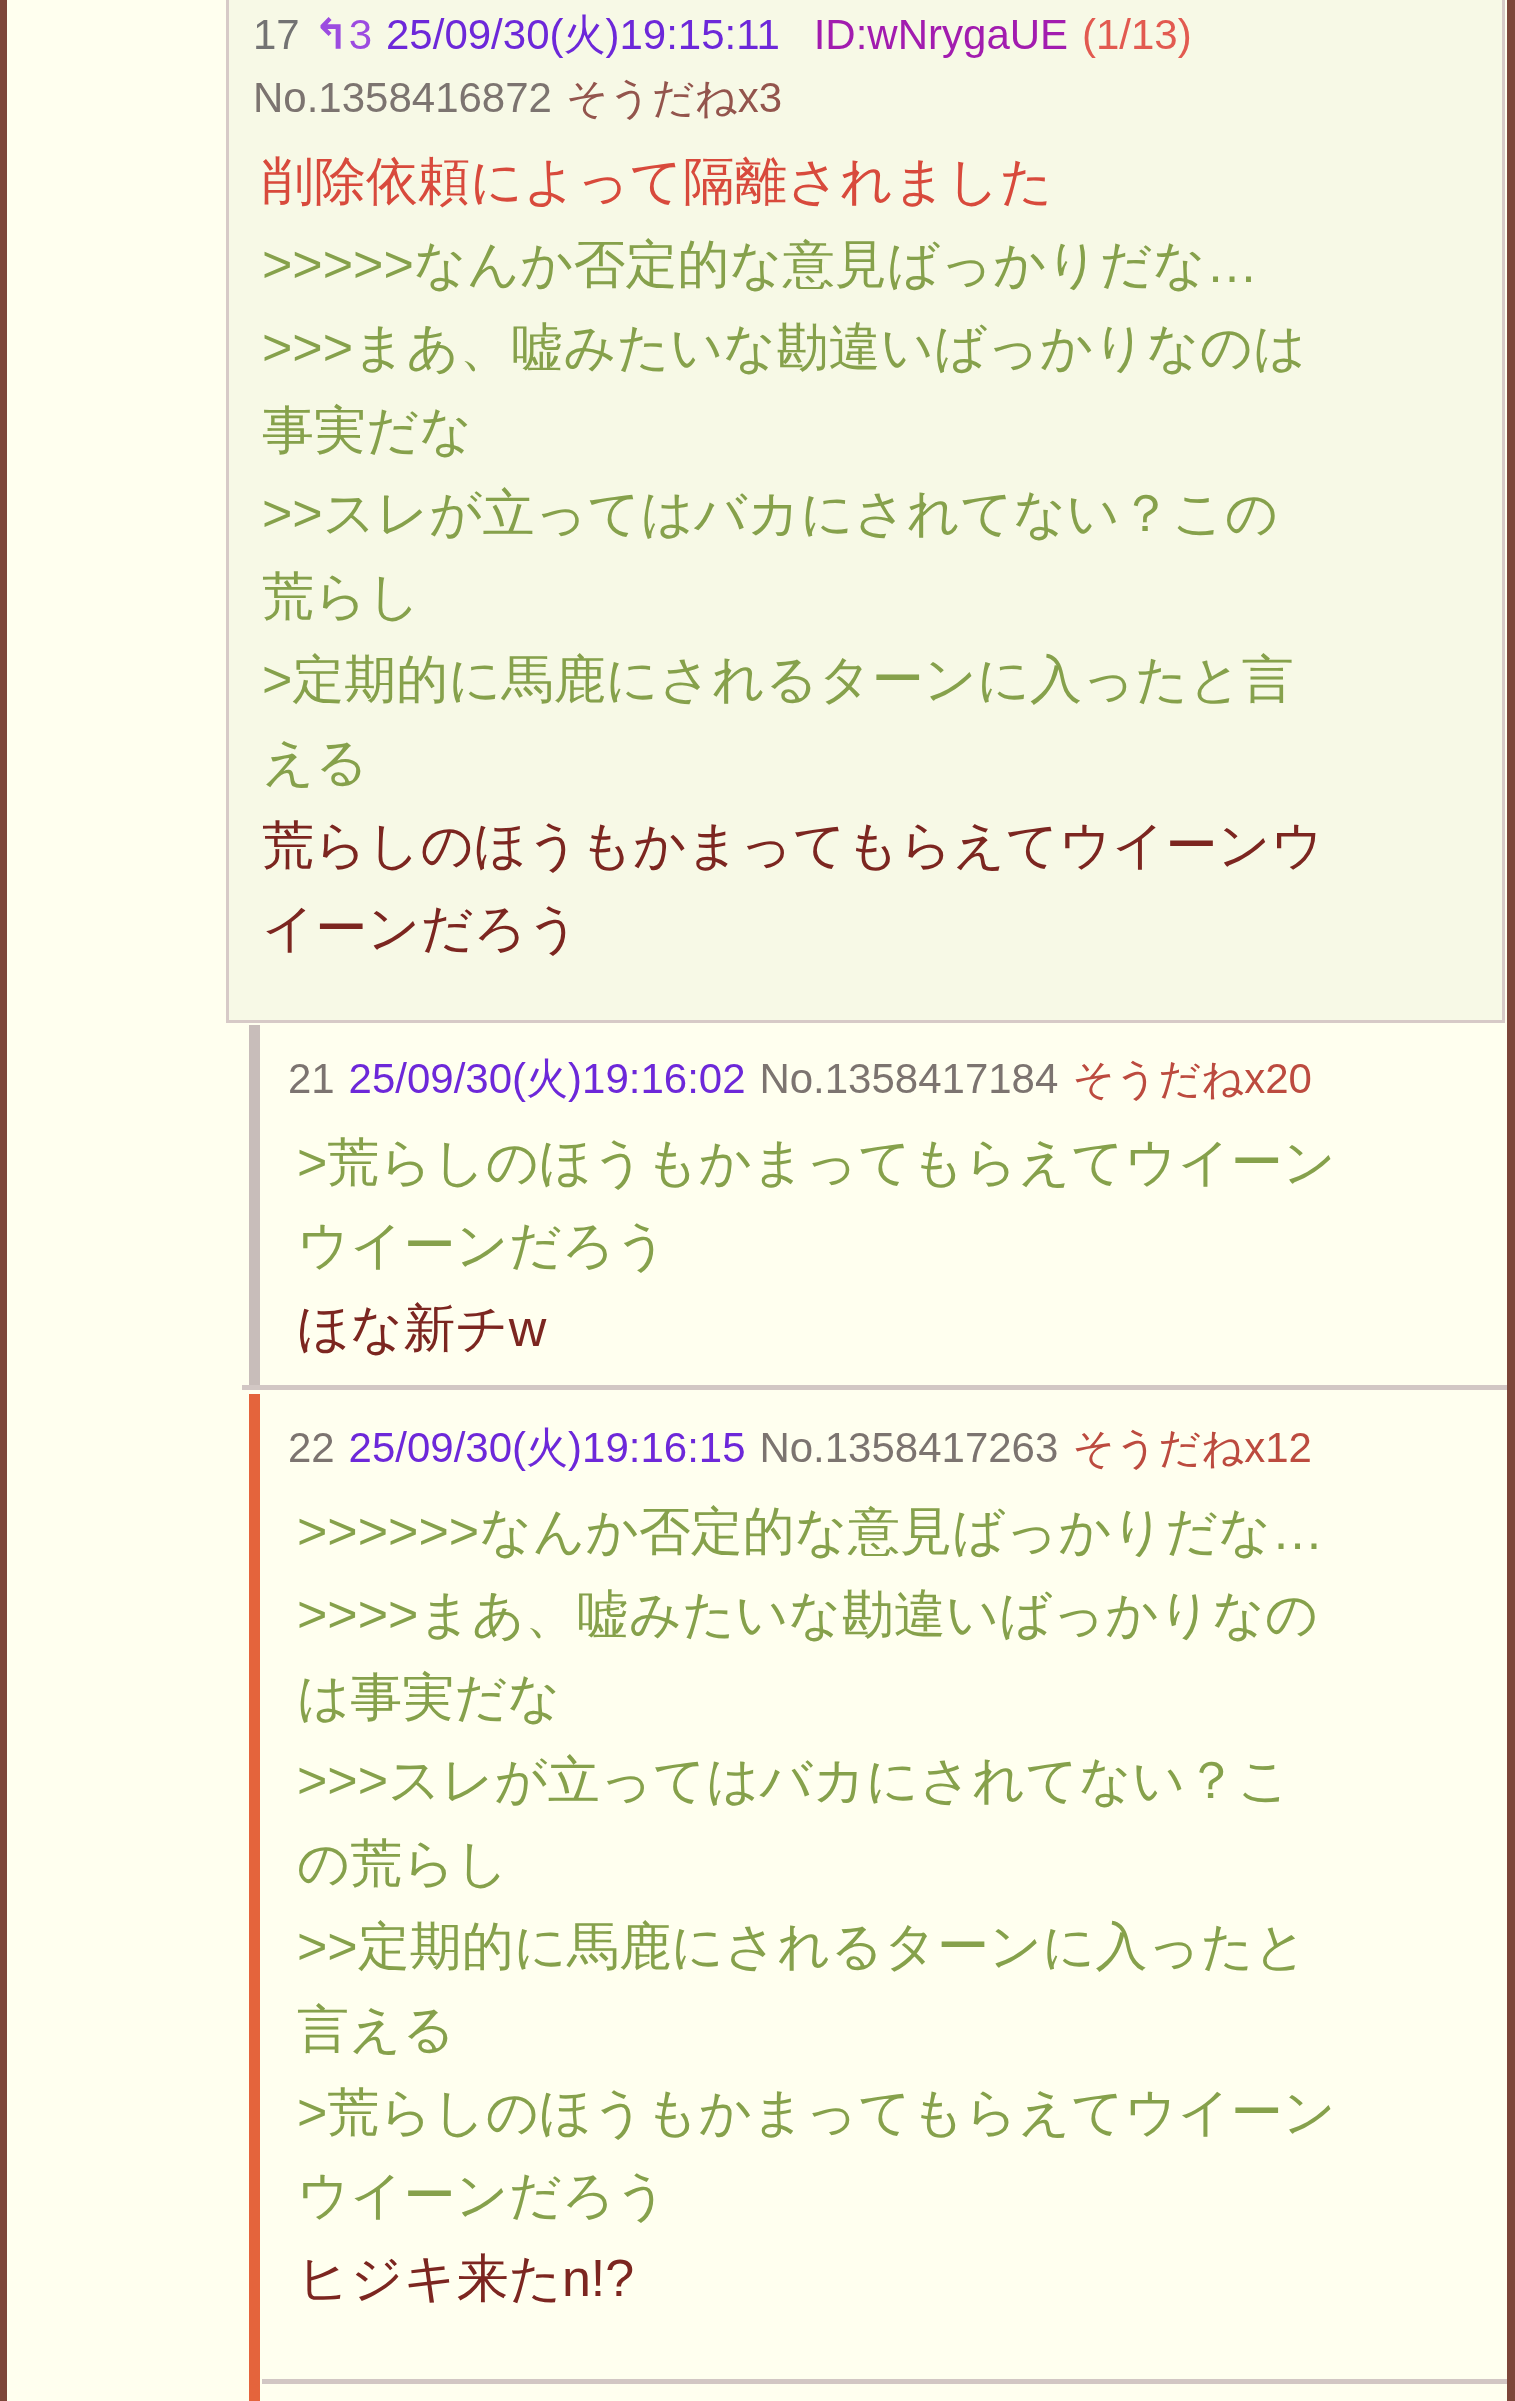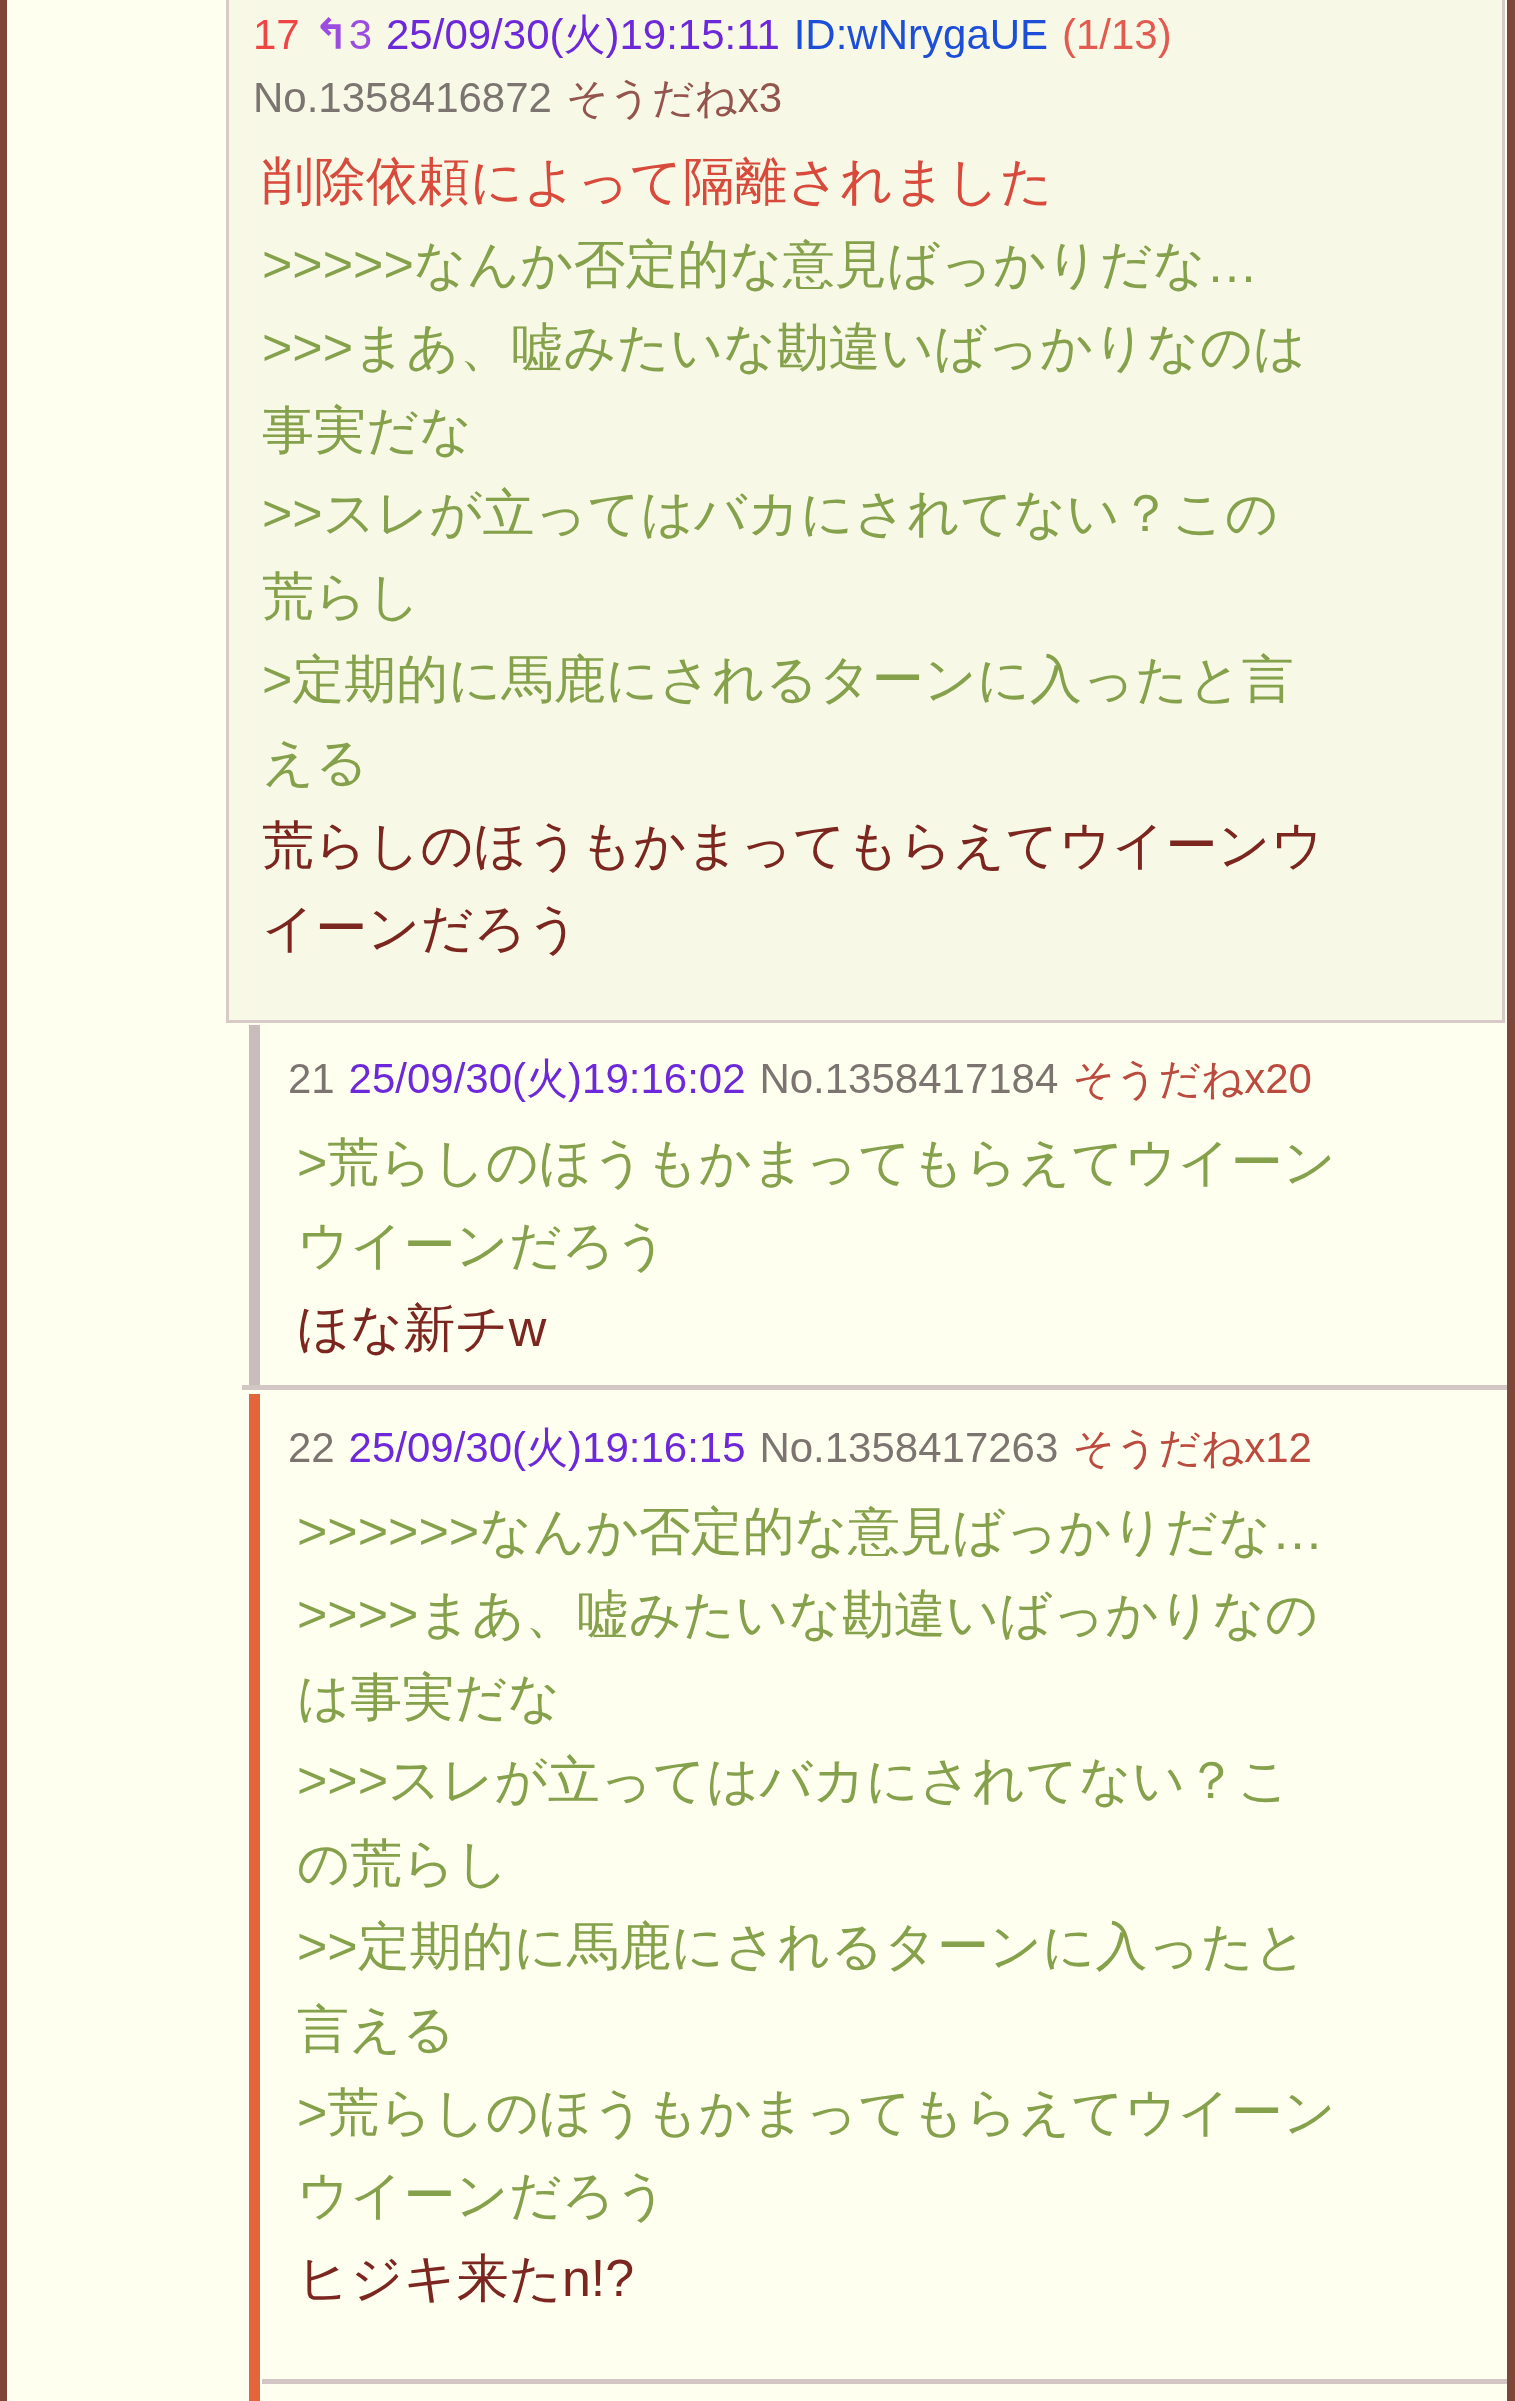--- a/index.html
+++ b/index.html
@@ -26,25 +26,25 @@
   }
   #post21{left:249px; top:1025px; width:1257px; height:360px; border-left-color:#C8BDBA;}
   #post22{left:249px; top:1394px; width:1257px; height:1008px; border-left-color:#E4643C;}
 
   .hsep{position:absolute; height:4.6px; background:#D2C7C4;}
   #sep-21-22{left:242px; top:1385px; width:1265px;}
   #sep-bottom{left:262px; top:2379px; width:1245px;}
 
   .hline{font-size:42px; line-height:63px; white-space:nowrap; color:#7C7470;}
   .hline .sp{margin-right:0.33em;}
-  .num{color:#ef4444;}
+  .num{color:#737373;}
   .rep{color:#9C4CE0;}
   .arrow{font-weight:bold;}
   .date{color:#6d28d9;}
-  .uid{color:#1d4ed8;}
+  .uid{color:#a21caf;margin-left:20px;}
   .cnt{color:#E25A50;}
   .no{color:#7C7470;}
   .sdn{color:#BC4B3F;}
   .sdn-muted{color:#93554D;}
 
   .post-body{margin-top:11px;}
   .line{font-size:52px; line-height:83px; height:83px; white-space:nowrap; overflow:hidden;margin-left:9px;}
   .line.q{color:#86A14B;}
   .line.t{color:#7C2620;}
   .line.del{color:#D84A3C;}

